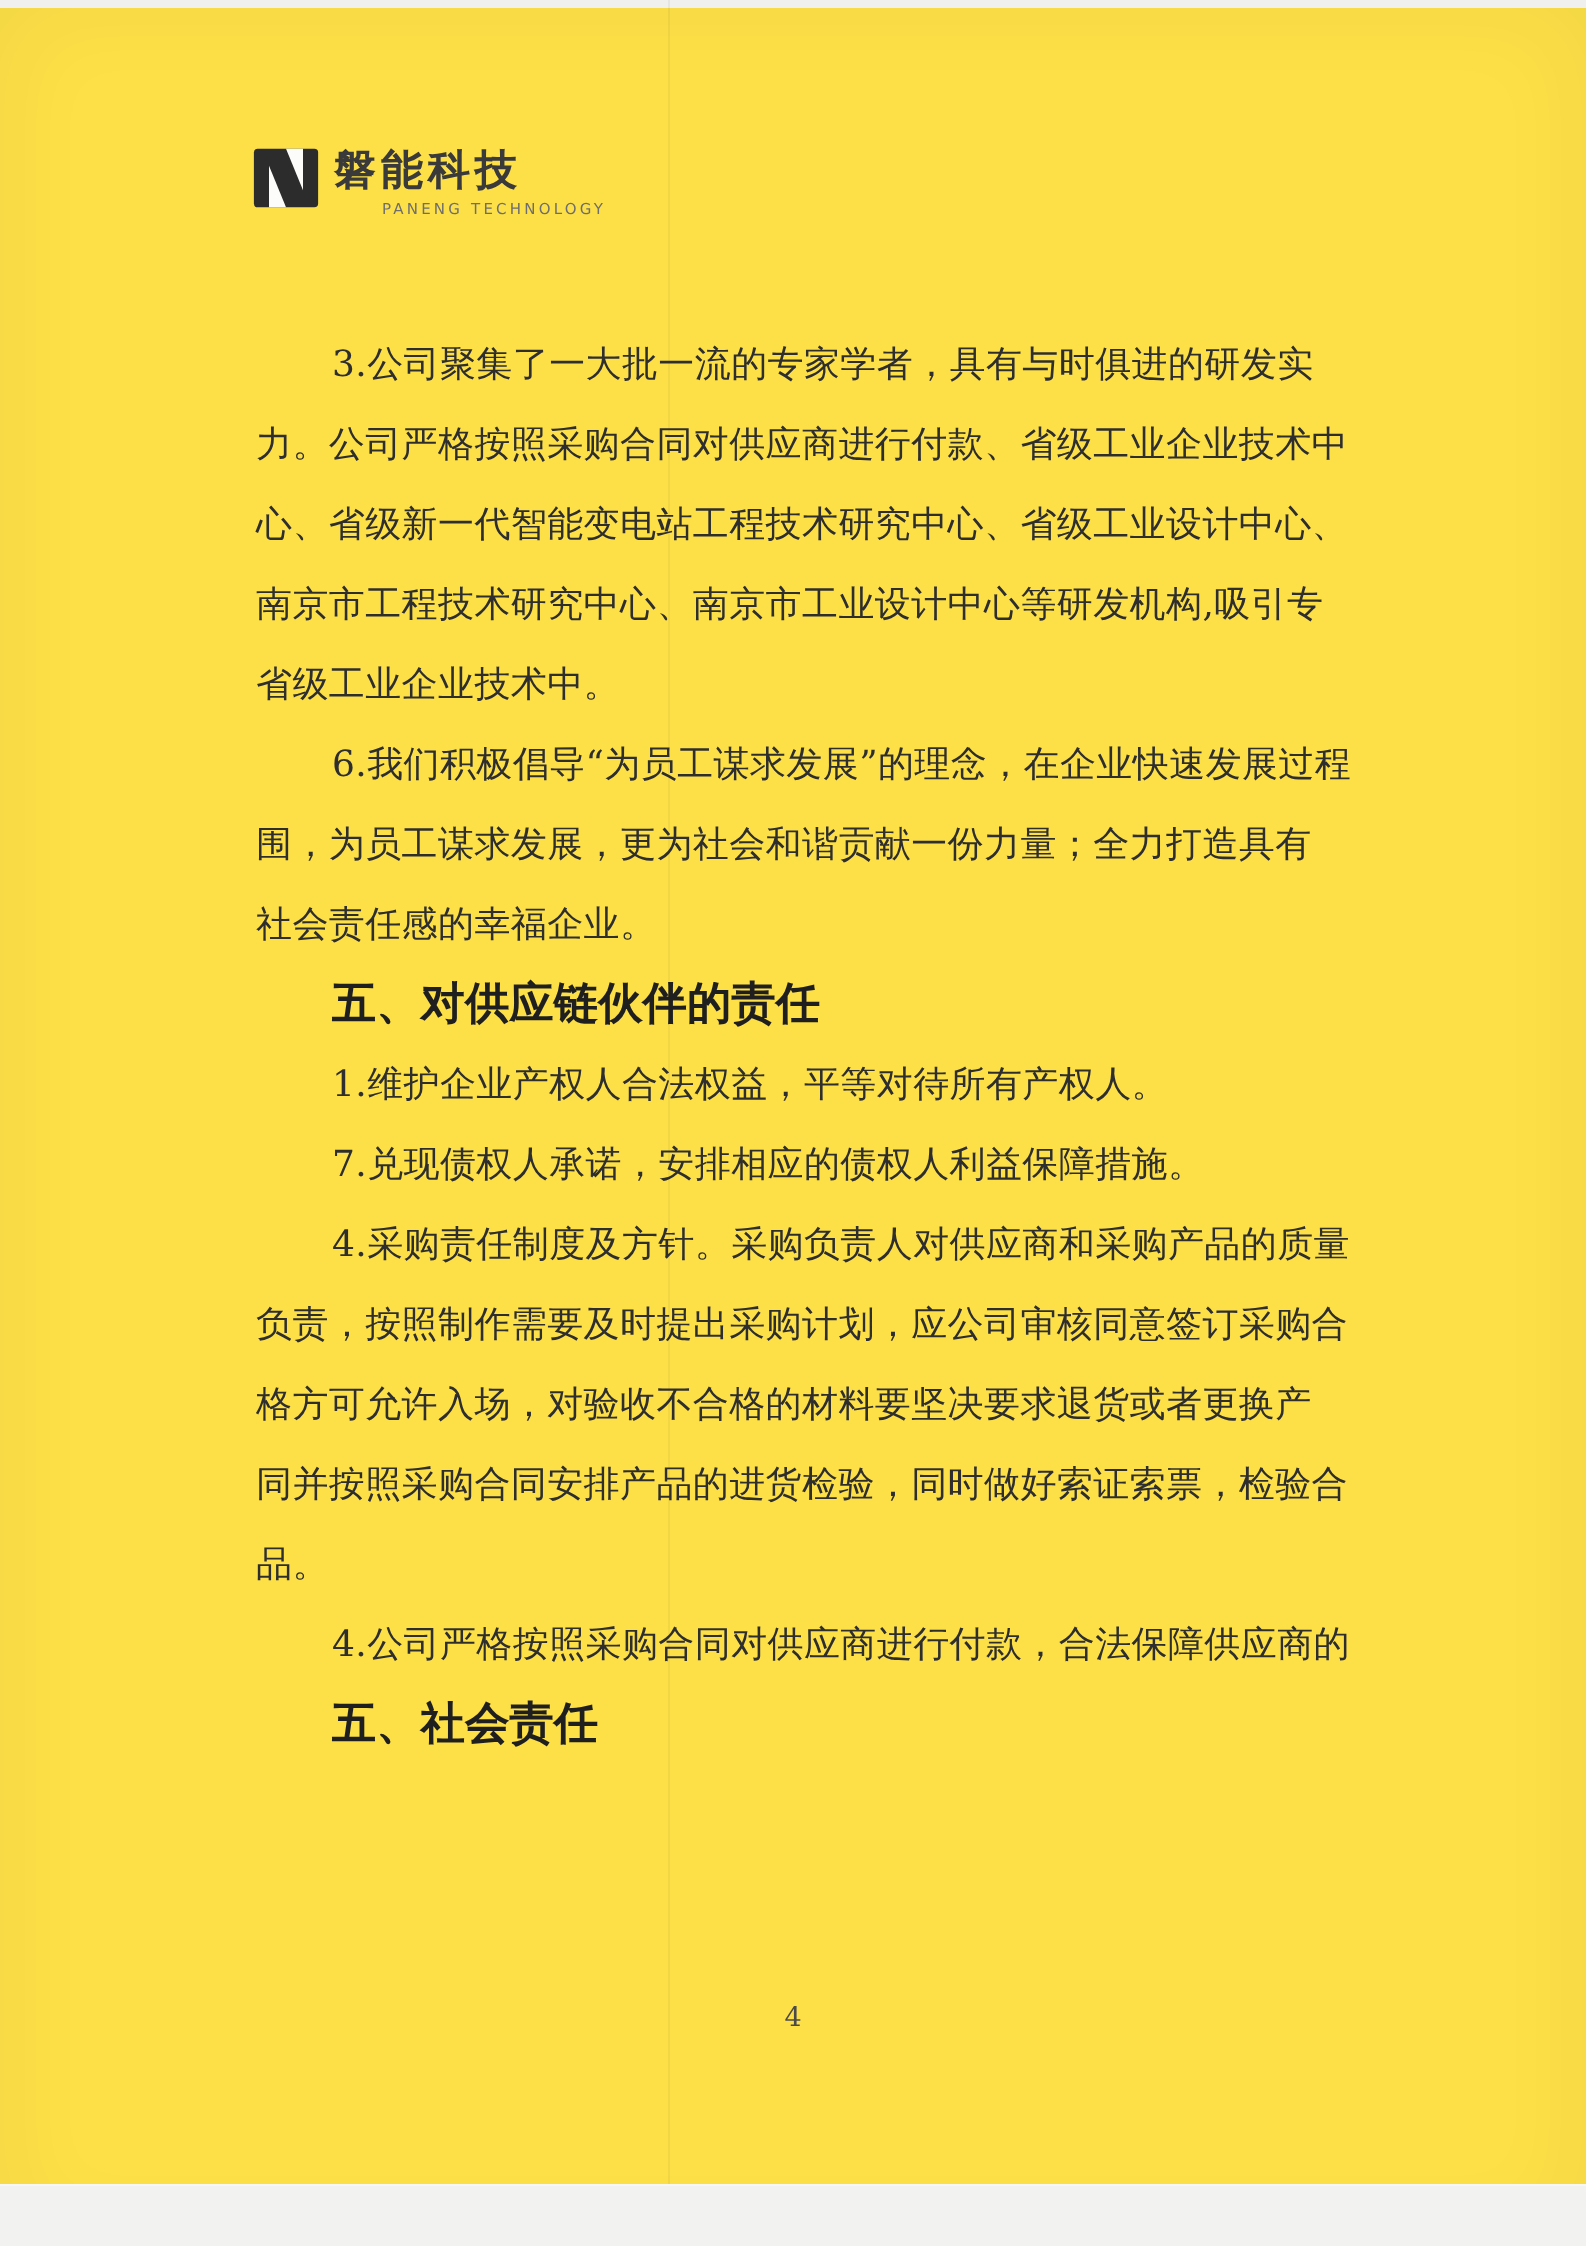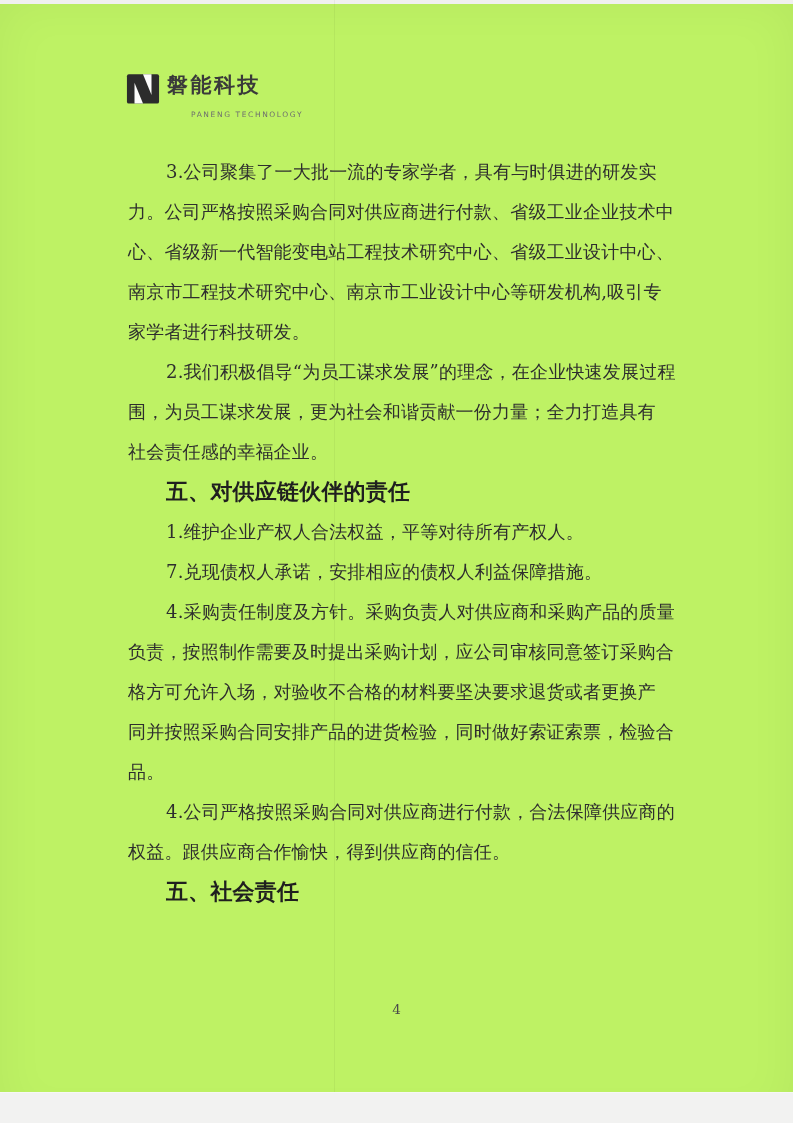--- a/index.html
+++ b/index.html
@@ -4,21 +4,21 @@
 <style>
   html, body { margin: 0; padding: 0; }
   body {
     width: 793px; height: 1123px;
     background: #ffffff;
     font-family: "DejaVu Serif", serif;
   }
   .page {
     position: relative;
     width: 793px; height: 1123px;
-    background: #bef264;
+    background: #fde047;
     box-shadow: inset 0 0 50px rgba(0,0,0,0.05);
     overflow: hidden;
   }
   .top-strip {
     position: absolute; top: 0; left: 0; right: 0; height: 4px;
     background: #f0f0ef;
   }
   .bottom-strip {
     position: absolute; bottom: 0; left: 0; right: 0; height: 30px;
     background: #f2f2f1;
@@ -36,25 +36,25 @@
   .logo-mark svg { width: 34px; height: 33px; display: block; }
   .logo-text { display: flex; flex-direction: column; padding-top: 2px; }
   .logo-cn {
     font-family: "DejaVu Sans", sans-serif;
     font-size: 21px; font-weight: bold; color: #3a3a3a;
     letter-spacing: 2.5px; line-height: 22px;
   }
   .logo-en {
     font-family: "DejaVu Sans", sans-serif;
     font-size: 7.5px; color: #6e6e6e; letter-spacing: 1.6px;
-    line-height: 10px; margin-top: 14px; padding-left: 24px;
+    line-height: 10px; margin-top: 4px; padding-left: 24px;
   }
   
   .doc-body {
-    position: absolute; left: 128px; top: 152px; width: 545px;
+    position: absolute; left: 128px; top: 163px; width: 545px;
     color: #2e2e2e; font-size: 18px;
   }
   .line {
     height: 40px; line-height: 40px;
     white-space: nowrap; letter-spacing: 0.2px;
   }
   .line.indent { padding-left: 38px; }
   .line.heading {
     font-family: "DejaVu Sans", sans-serif;
     font-weight: bold; color: #1f1f1f; font-size: 22px;
@@ -87,39 +87,38 @@
       <span class="logo-en">PANENG TECHNOLOGY</span>
     </span>
   </header>
 
   <main class="doc-body">
 
     <div class="line indent">3.公司聚集了一大批一流的专家学者，具有与时俱进的研发实</div>
     <div class="line">力。公司严格按照采购合同对供应商进行付款、省级工业企业技术中</div>
     <div class="line">心、省级新一代智能变电站工程技术研究中心、省级工业设计中心、</div>
     <div class="line">南京市工程技术研究中心、南京市工业设计中心等研发机构,吸引专</div>
-    <div class="line">家学者进行科技研发。</div>
+    <div class="line">省级工业企业技术中。</div>
 
-    <div class="line indent">2.我们积极倡导“为员工谋求发展”的理念，在企业快速发展过程</div>
+    <div class="line indent">6.我们积极倡导“为员工谋求发展”的理念，在企业快速发展过程</div>
     <div class="line">围，为员工谋求发展，更为社会和谐贡献一份力量；全力打造具有</div>
     <div class="line">社会责任感的幸福企业。</div>
 
     <div class="line indent heading">五、对供应链伙伴的责任</div>
 
     <div class="line indent">1.维护企业产权人合法权益，平等对待所有产权人。</div>
     <div class="line indent">7.兑现债权人承诺，安排相应的债权人利益保障措施。</div>
 
     <div class="line indent">4.采购责任制度及方针。采购负责人对供应商和采购产品的质量</div>
     <div class="line">负责，按照制作需要及时提出采购计划，应公司审核同意签订采购合</div>
     <div class="line">格方可允许入场，对验收不合格的材料要坚决要求退货或者更换产</div>
     <div class="line">同并按照采购合同安排产品的进货检验，同时做好索证索票，检验合</div>
     <div class="line">品。</div>
 
     <div class="line indent">4.公司严格按照采购合同对供应商进行付款，合法保障供应商的</div>
-    <div class="line">权益。跟供应商合作愉快，得到供应商的信任。</div>
 
     <div class="line indent heading">五、社会责任</div>
   </main>
 
   <footer>
     <div class="page-num">4</div>
   </footer>
 
   <div class="bottom-strip"></div>
 

